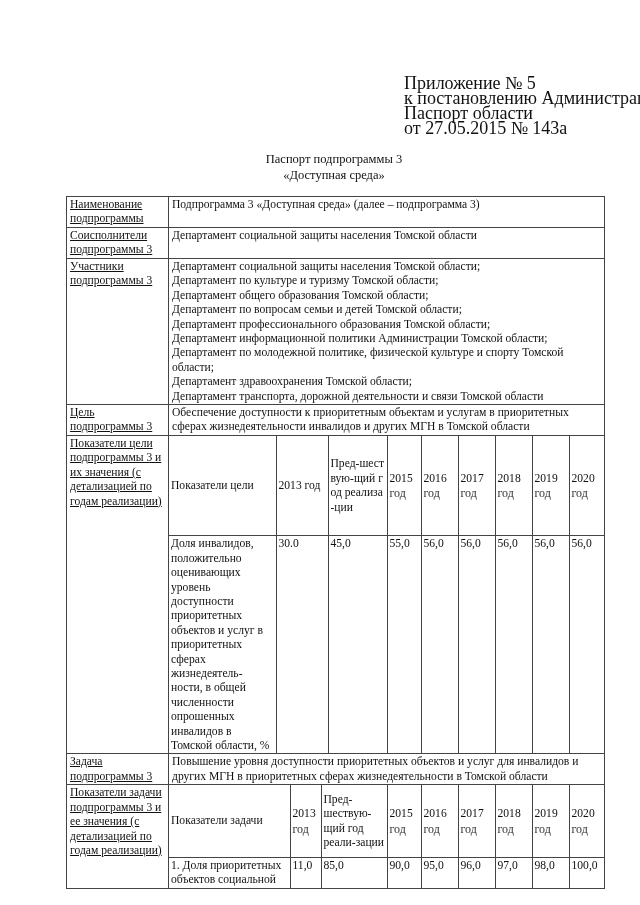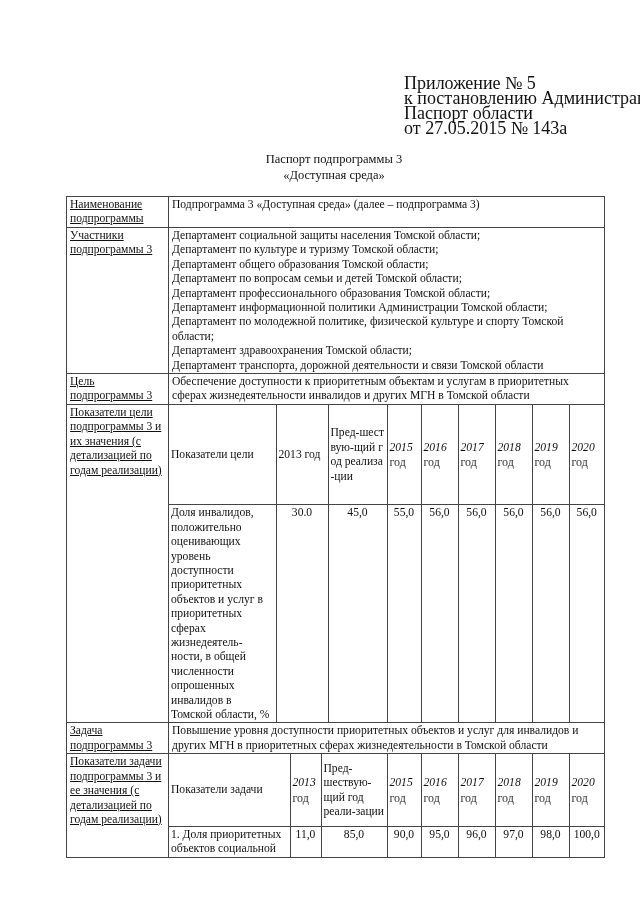--- a/index.html
+++ b/index.html
@@ -12,23 +12,23 @@
   .title div { padding-left: 28px; }
   table.passport { position: absolute; left: 66px; top: 196px; width: 539px;
                    border-collapse: collapse; font-size: 11.6px; line-height: 14.4px; table-layout: fixed; }
   table.passport > tbody > tr > td { border: 1px solid #444; vertical-align: top; padding: 1px 3px 0 3px; }
   td.lbl { width: 96px; text-decoration: underline; }
   td.sub { padding: 0 !important; }
   table.inner { border-collapse: collapse; width: 100%; table-layout: fixed; font-size: 11.6px; line-height: 14.4px; }
   table.inner td { border-left: 1px solid #444; border-top: 1px solid #444; padding: 1px 2px 0 2px; vertical-align: top; }
   table.inner td:first-child { border-left: none; }
   table.inner tr:first-child td { border-top: none; }
-  table.inner td.c { text-align: center; }
+  table.inner td.c { text-align: left; }
   table.inner td.mid { vertical-align: middle; text-align: left; }
-  .yr .y { display: block; font-style: italic; }
+  .yr .y { display: block; }
   .yr .g { display: block; font-size: 12px; color: #333; }
   .list div { white-space: normal; }
 </style>
 </head>
 <body>
 
 <div class="appendix">
   <div>Приложение № 5</div>
   <div>к  постановлению  Администрации</div>
   <div>Паспорт области</div>
@@ -42,20 +42,24 @@
 
 <table class="passport">
   <colgroup>
       <col style="width:102px">
       <col>
     </colgroup>
   <tbody>
     <tr>
       <td class="lbl" style="height:29px">Наименование подпрограммы</td>
       <td>Подпрограмма 3 «Доступная среда» (далее – подпрограмма 3)</td>
+    </tr>
+    <tr>
+      <td class="lbl" style="height:29px">Соисполнители подпрограммы 3</td>
+      <td>Департамент социальной защиты населения Томской области</td>
     </tr>
     <tr>
       <td class="lbl">Участники подпрограммы 3</td>
       <td class="list">
         <div>Департамент социальной защиты населения Томской области;</div>
         <div>Департамент по культуре и туризму Томской области;</div>
         <div>Департамент общего образования Томской области;</div>
         <div>Департамент по вопросам семьи и детей Томской области;</div>
         <div>Департамент профессионального образования Томской области;</div>
         <div>Департамент информационной политики Администрации Томской области;</div>

